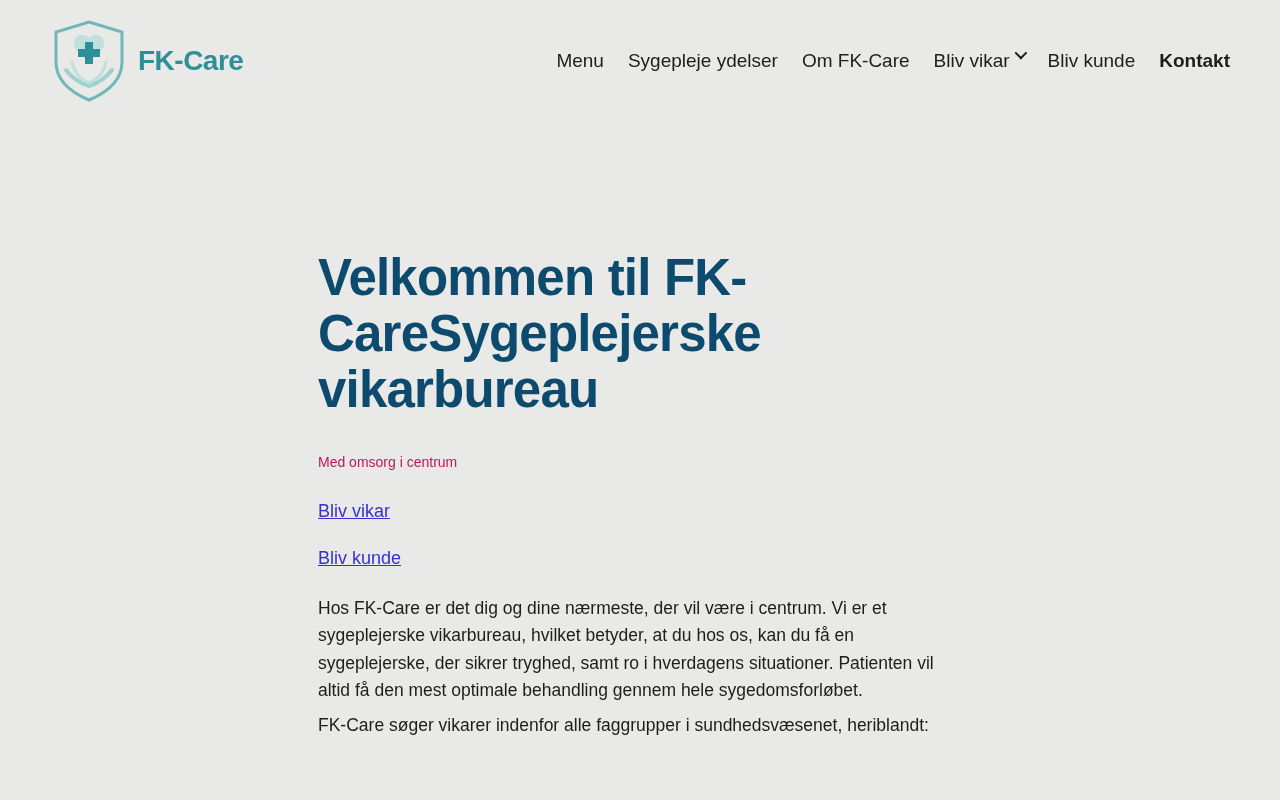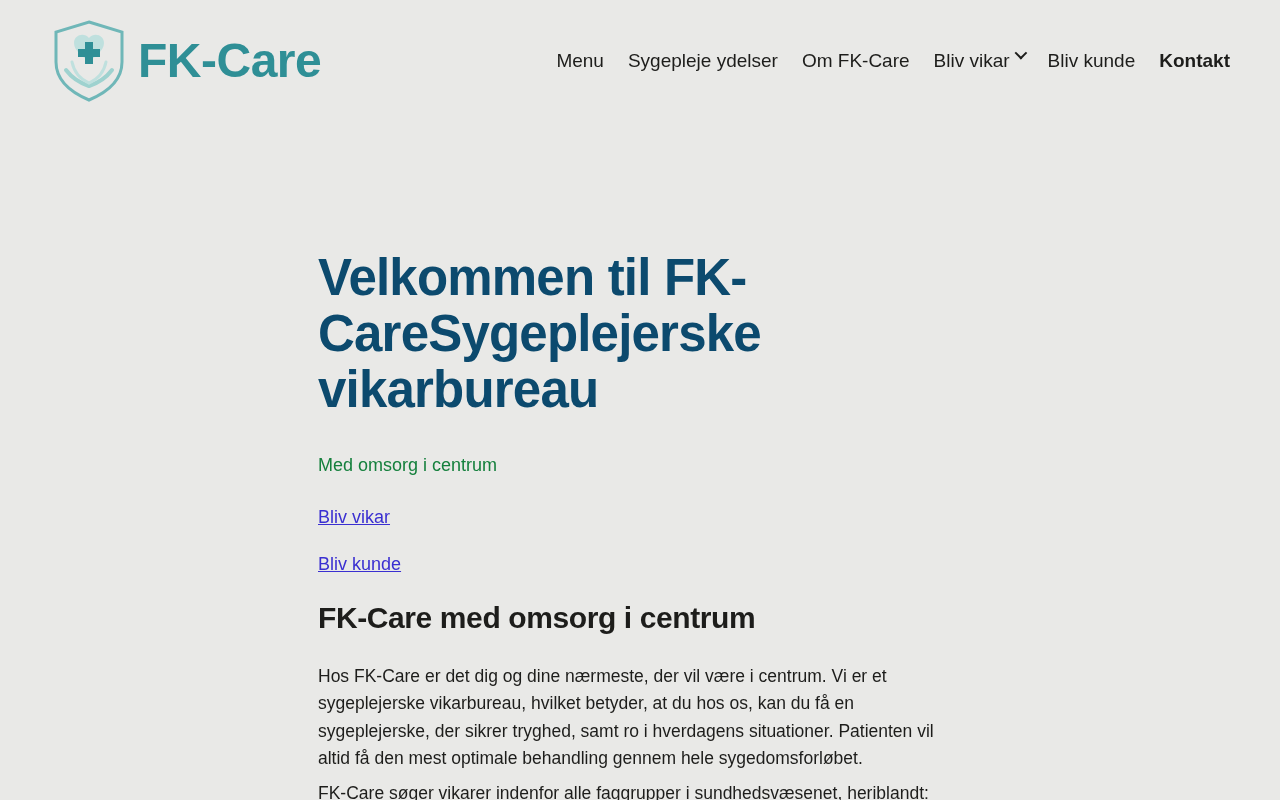--- a/index.html
+++ b/index.html
@@ -33,21 +33,21 @@
     gap: 10px;
     text-decoration: none;
   }
   .brand-mark {
     width: 78px;
     height: 86px;
     position: relative;
     flex: 0 0 auto;
   }
   .brand-text {
-    font-size: 48px;
+    font-size: 28px;
     font-weight: 700;
     letter-spacing: -0.5px;
     color: #2f8f96;
     line-height: 1;
   }
 
   .main-nav {
     display: flex;
     align-items: center;
     gap: 0;
@@ -85,24 +85,24 @@
     font-size: 51px;
     line-height: 1.1;
     font-weight: 700;
     letter-spacing: -0.8px;
     margin: 0 0 34px 0;
     max-width: 430px;
     color: #0c4a6e;
   }
 
   .hero-sub {
-    font-size: 18px;
+    font-size: 14px;
     line-height: 1.5;
     margin: 0 0 28px 0;
-    color: #15803d;
+    color: #be185d;
   }
 
   .hero-link-row {
     margin: 0 0 26px 0;
   }
   a.hero-link {
     font-size: 18px;
     color: #3a2fd1;
     text-decoration: underline;
   }
@@ -175,20 +175,19 @@
     <p class="hero-sub">Med omsorg i centrum</p>
 
     <div class="hero-link-row">
       <a class="hero-link" href="#">Bliv vikar</a>
     </div>
 
     <div class="hero-link-row">
       <a class="hero-link" href="#">Bliv kunde</a>
     </div>
 
-    <h2 class="section-title">FK-Care med omsorg i centrum</h2>
 
     <p class="body-copy">Hos FK-Care er det dig og dine nærmeste, der vil være i centrum. Vi er et sygeplejerske vikarbureau, hvilket betyder, at du hos os, kan du få en sygeplejerske, der sikrer tryghed, samt ro i hverdagens situationer. Patienten vil altid få den mest optimale behandling gennem hele sygedomsforløbet.</p>
 
     <p class="body-copy tight">FK-Care søger vikarer indenfor alle faggrupper i sundhedsvæsenet, heriblandt:</p>
 
   </main>
 </div>
 
 </body></html>

